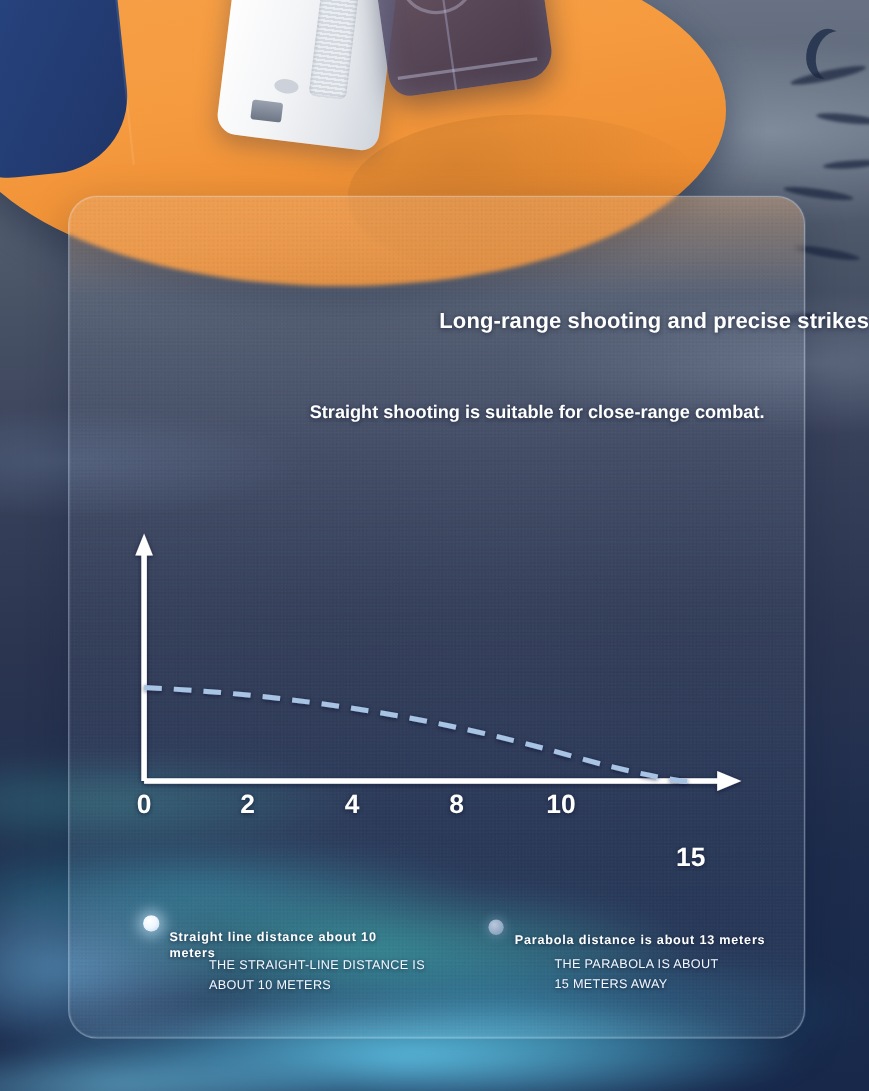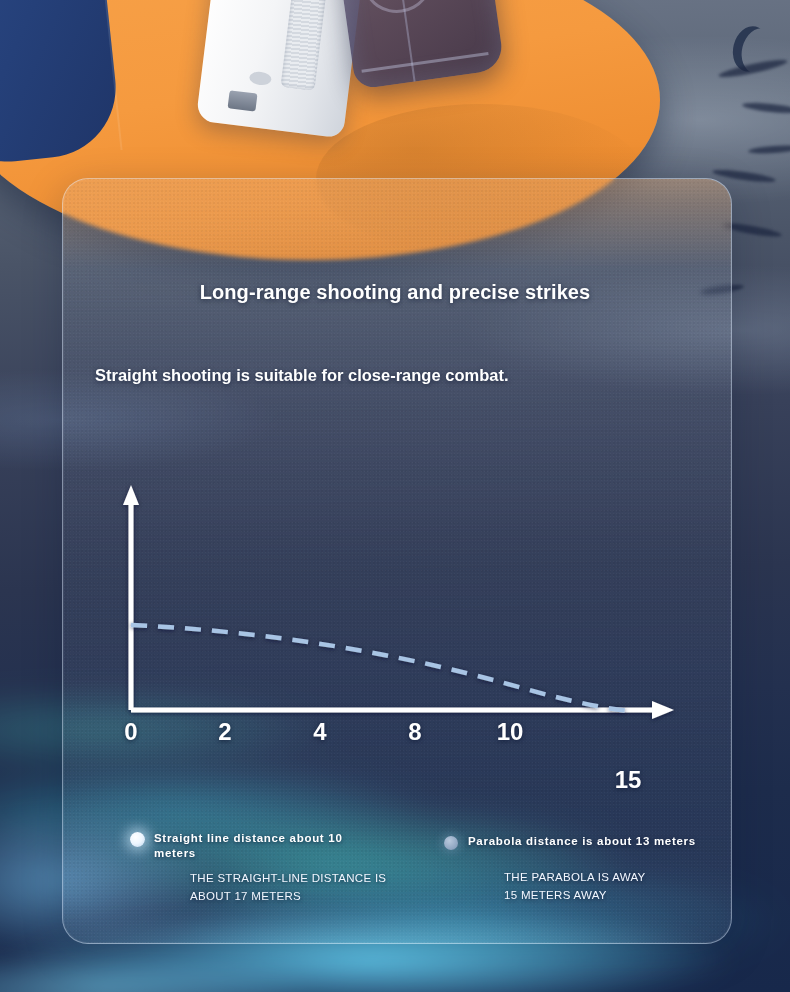--- a/index.html
+++ b/index.html
@@ -148,26 +148,26 @@
     background-size:3px 3px, 4px 4px;
     background-position:0 0, 1px 2px;
   }
   .glass-top-tint{
     position:absolute;left:0;top:0;width:100%;height:90px;
     background:linear-gradient(180deg, rgba(235,150,70,.30), rgba(235,150,70,0));
   }
 
   
   .heading{
-    position:absolute;left:0;top:281px;width:790px;text-align:center;
+    position:absolute;left:0;top:281px;width:790px;text-align:right;
     font-size:20px;font-weight:bold;color:#ffffff;letter-spacing:.1px;
     text-shadow:0 1px 5px rgba(10,20,45,.65);
   }
   .subtitle{
-    position:absolute;left:95px;top:363px;width:600px;text-align:left;
+    position:absolute;left:95px;top:363px;width:600px;text-align:right;
     font-size:16.5px;font-weight:bold;color:#ffffff;line-height:25px;
     text-shadow:0 1px 5px rgba(10,20,45,.70);
   }
 
   
   .chart{position:absolute;left:0;top:0;width:790px;height:992px;pointer-events:none;}
   .tick{
     position:absolute;font-size:24px;font-weight:bold;color:#ffffff;
     text-shadow:0 1px 4px rgba(10,20,45,.70);
     transform:translateX(-50%);
@@ -182,21 +182,21 @@
     left:0;top:5px;width:15px;height:15px;
     background:radial-gradient(circle at 38% 34%, #ffffff 0%, #eef6ff 48%, #bcd6ef 100%);
     box-shadow:0 0 12px 5px rgba(210,235,255,.55);
   }
   .dot-b{
     left:0;top:6px;width:14px;height:14px;
     background:radial-gradient(circle at 38% 34%, #b9c9dd 0%, #93a9c4 60%, #7b92b0 100%);
     box-shadow:0 0 8px 3px rgba(150,180,210,.28);
   }
   .legend-title{
-    position:absolute;left:24px;top:4px;
+    position:absolute;left:24px;top:18px;
     font-size:11.5px;font-weight:bold;color:#ffffff;letter-spacing:.7px;line-height:15px;
     text-shadow:0 1px 4px rgba(10,20,45,.7);
   }
   .legend-sub{
     position:absolute;left:27px;
     font-size:11.5px;color:#f2f7ff;letter-spacing:.3px;line-height:18px;
     text-shadow:0 1px 4px rgba(10,20,45,.7);
     margin-left:33px;
   }
 </style>
@@ -264,23 +264,23 @@
   <div class="tick" style="left:225px;top:718px;">2</div>
   <div class="tick" style="left:320px;top:718px;">4</div>
   <div class="tick" style="left:415px;top:718px;">8</div>
   <div class="tick" style="left:510px;top:718px;text-align:right;">10</div>
   <div class="tick" style="left:628px;top:718px;margin-top:48px;">15</div>
 
   <div class="legend-item" style="left:130px;top:827px;width:240px;">
     <span class="dot dot-a"></span>
     <div class="legend-title" style="width:200px;">Straight line distance about 10 meters</div>
     <div class="legend-sub" style="top:42px;width:240px;">THE STRAIGHT-LINE DISTANCE IS</div>
-    <div class="legend-sub" style="top:60px;width:240px;">ABOUT 17 METERS</div>
+    <div class="legend-sub" style="top:60px;width:240px;">ABOUT 10 METERS</div>
   </div>
 
   <div class="legend-item" style="left:444px;top:830px;width:270px;">
     <span class="dot dot-b"></span>
     <div class="legend-title" style="width:260px;">Parabola distance is about 13 meters</div>
-    <div class="legend-sub" style="top:38px;width:250px;">THE PARABOLA IS AWAY</div>
+    <div class="legend-sub" style="top:38px;width:250px;">THE PARABOLA IS ABOUT</div>
     <div class="legend-sub" style="top:56px;width:250px;">15 METERS AWAY</div>
   </div>
 
 </div>
 
 </body></html>

